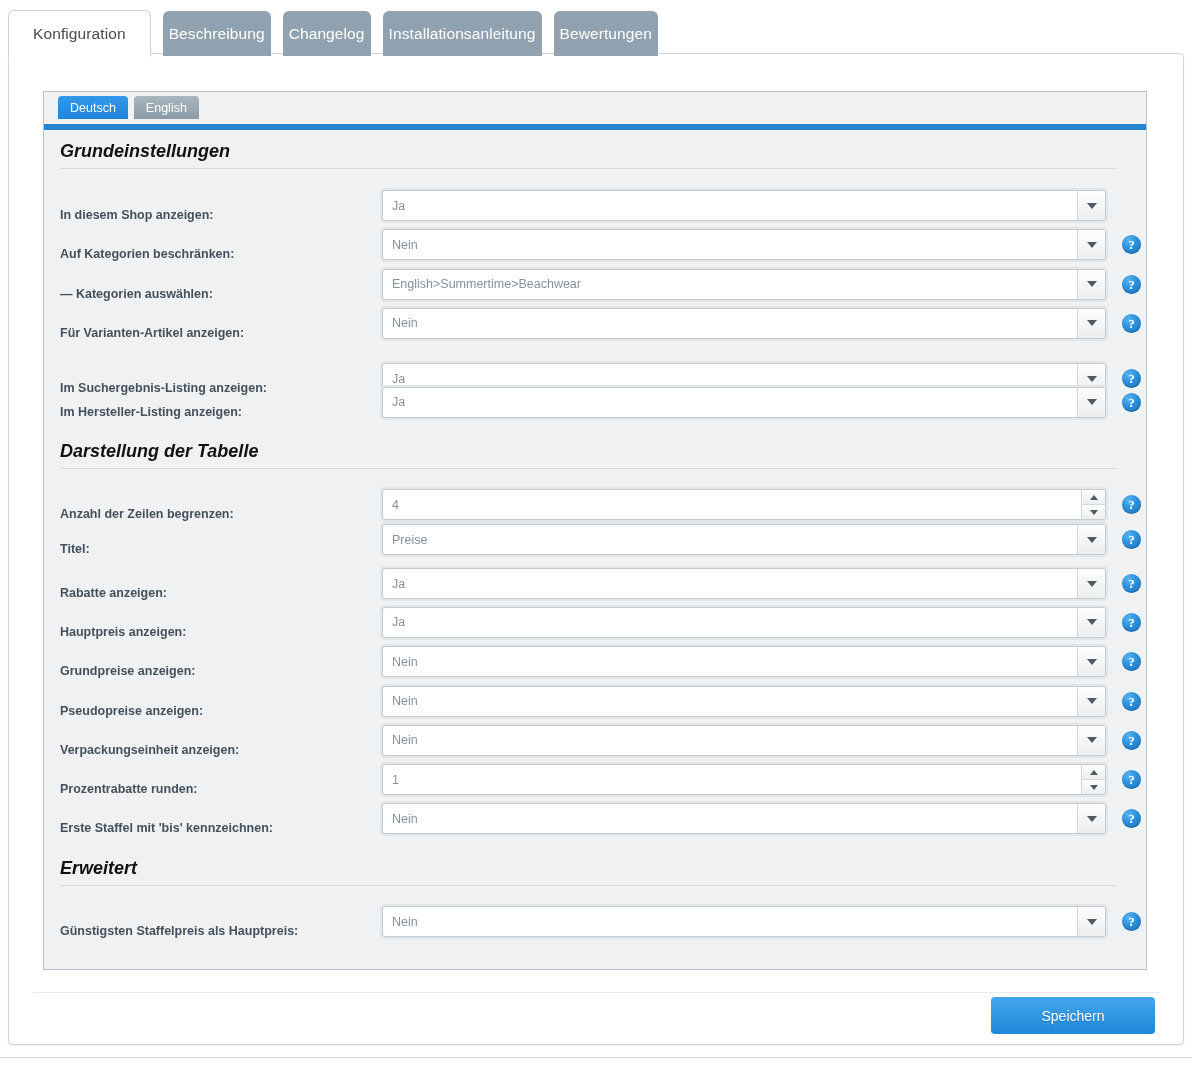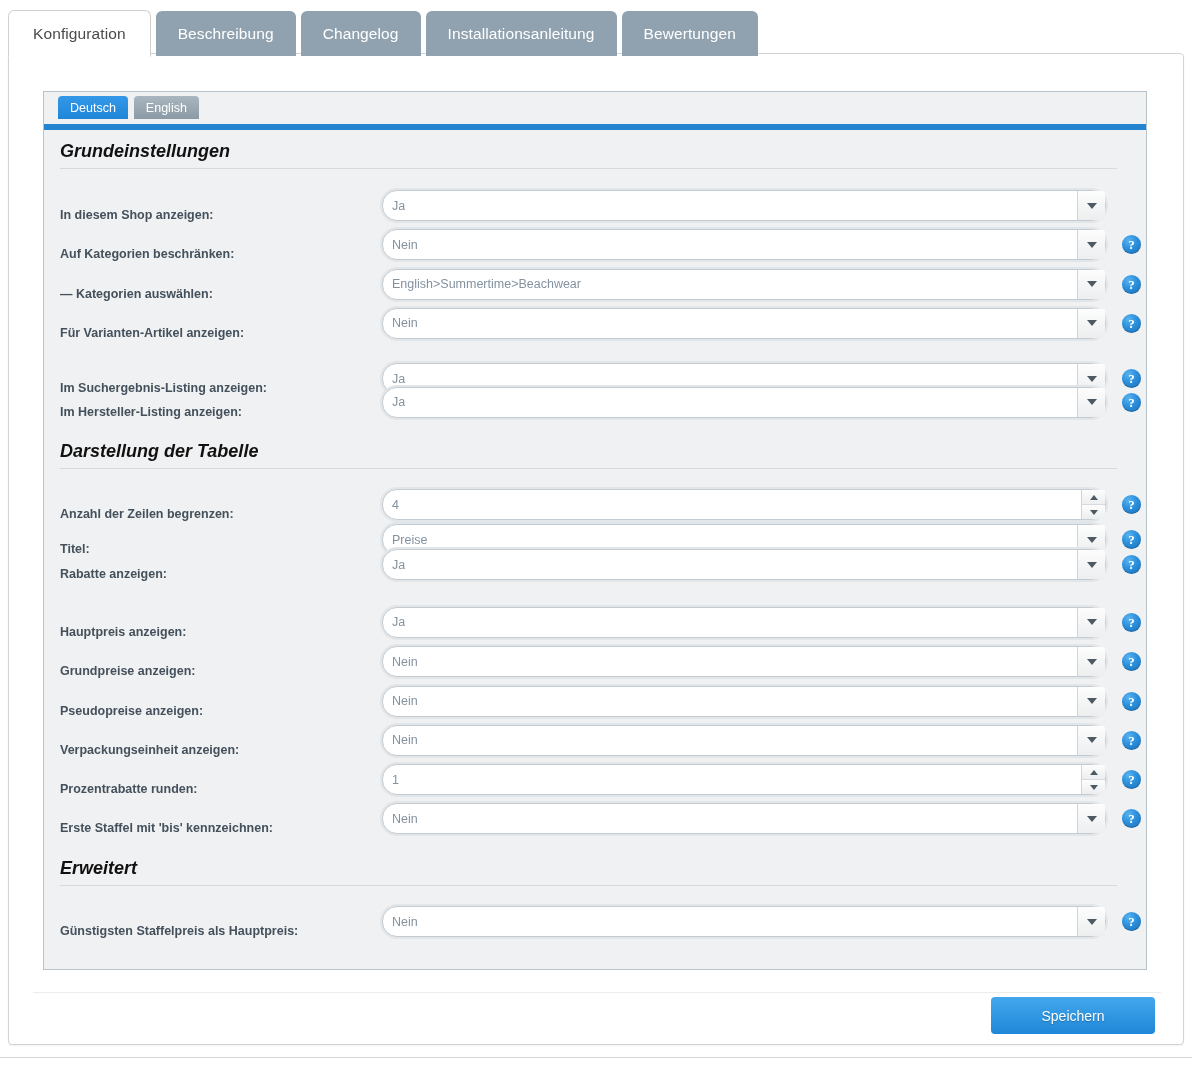--- a/index.html
+++ b/index.html
@@ -20,26 +20,26 @@
     overflow: hidden;
   }
 
   .tabstrip {
     position: absolute;
     left: 8px; top: 8px;
     width: 1176px;
     height: 48px;
     display: flex;
     align-items: flex-end;
-    gap: 5px;
+    gap: 12px;
     z-index: 5;
   }
   .tab {
     height: 45px;
-    padding: 0 22px;
+    padding: 0 6px;
     display: flex;
     align-items: center;
     justify-content: center;
     font-size: 15.5px;
     color: #ffffff;
     background: #90a2af;
     border-radius: 6px 6px 0 0;
     cursor: pointer;
     white-space: nowrap;
     letter-spacing: .1px;
@@ -156,21 +156,21 @@
 
   
   .field {
     position: absolute;
     left: 338px;
     top: 0;
     width: 724px;
     height: 31px;
     background: #ffffff;
     border: 1px solid #c3ccd3;
-    border-radius: 15px;
+    border-radius: 3px;
     box-shadow: 0 0 0 2px #e2e6e9;
   }
   .field .val {
     position: absolute;
     left: 9px; top: 50%;
     transform: translateY(-50%);
     font-size: 12.5px;
     color: #8492a0;
     white-space: nowrap;
     overflow: hidden;
@@ -381,21 +381,21 @@
           <div class="row" style="top: 394px;">
             <div class="lbl">Titel:</div>
             <div class="field">
               <span class="val">Preise</span>
               <div class="sel-btn">
                 <span class="caret-down"></span>
               </div>
             </div>
             <div class="help">?</div>
           </div>
-          <div class="row" style="top: 419px;">
+          <div class="row" style="top: 438px;">
             <div class="lbl">Rabatte anzeigen:</div>
             <div class="field">
               <span class="val">Ja</span>
               <div class="sel-btn">
                 <span class="caret-down"></span>
               </div>
             </div>
             <div class="help">?</div>
           </div>
           <div class="row" style="top: 476.9px;">

